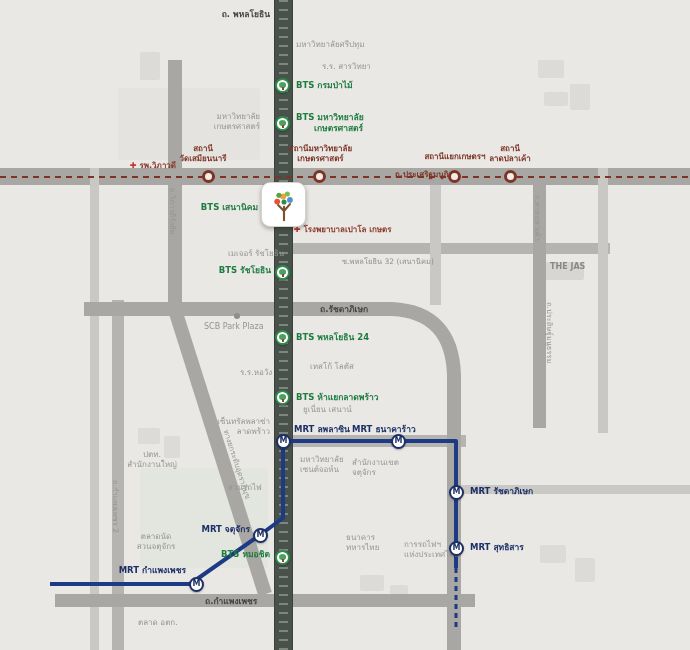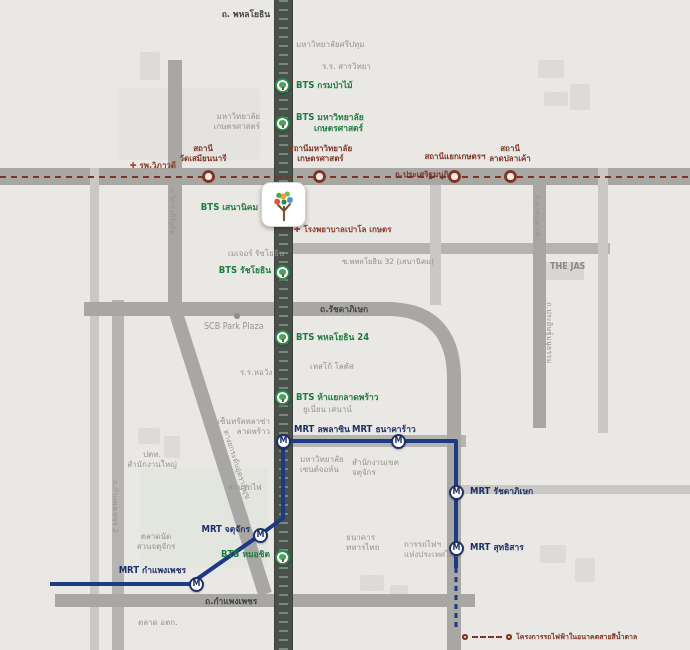--- a/index.html
+++ b/index.html
@@ -219,20 +219,14 @@
     <div>ธนาคาร</div>
     <div>ทหารไทย</div>
   </div>
   <div class="lbl poi" style="left:404px;top:540px;">
     <div>การรถไฟฯ</div>
     <div>แห่งประเทศไทย</div>
   </div>
   <div class="lbl poi" style="left:138px;top:618px;">ตลาด อตก.</div>
   <div class="lbl poi" style="left:550px;top:262px;color:#8a8985;font-weight:bold;">THE JAS</div>
 
-  <div id="legend">
-    <span class="ring"></span>
-    <span class="dash"></span>
-    <span class="ring"></span>
-    <span class="txt">โครงการรถไฟฟ้าในอนาคตสายสีน้ำตาล</span>
-  </div>
 
 </div>
 
 </body></html>

